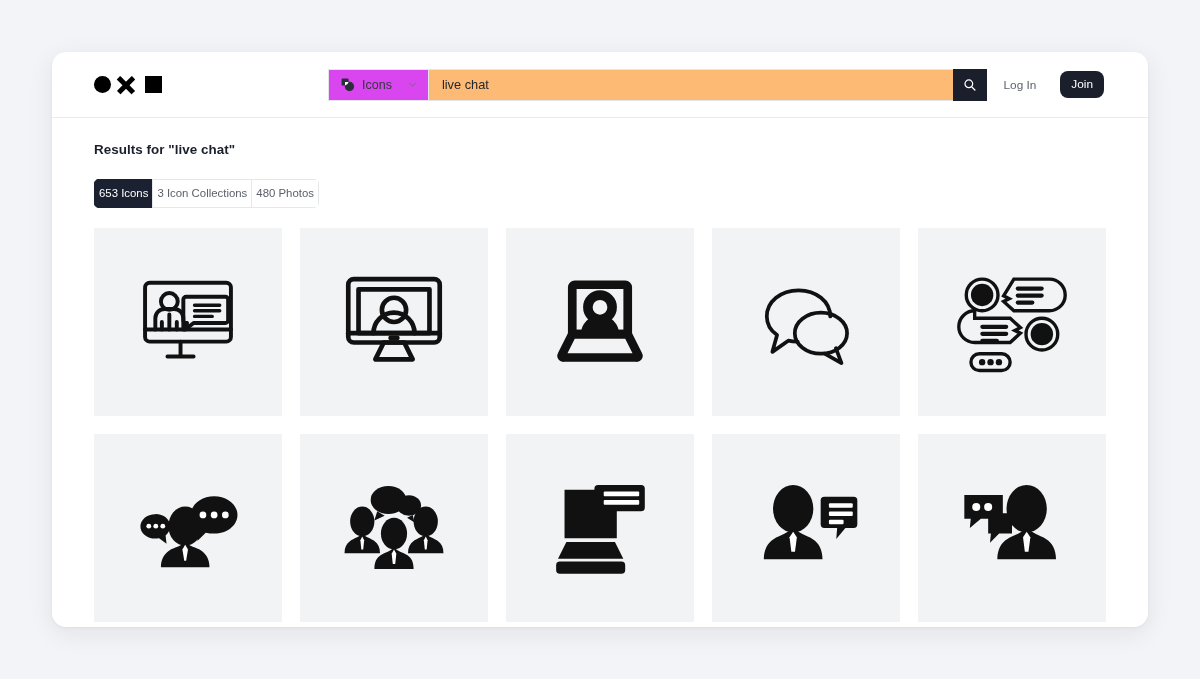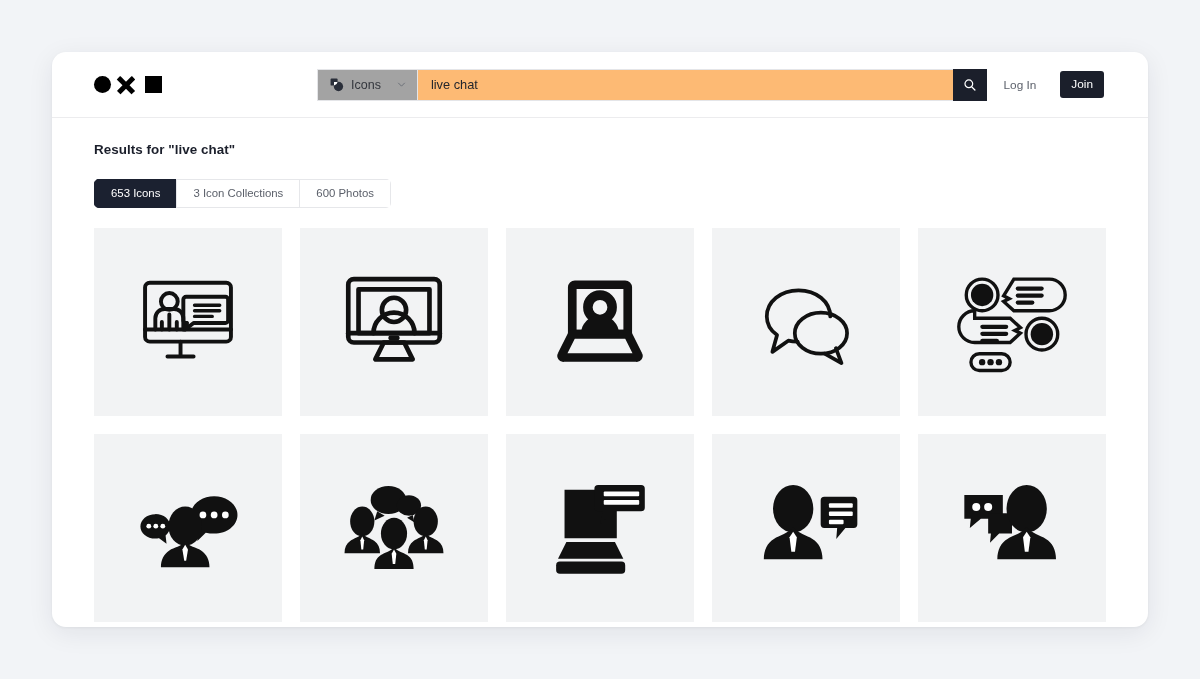--- a/index.html
+++ b/index.html
@@ -79,26 +79,27 @@
     height: 32px;
     margin-left: 53px;
     width: 670px;
     flex: 0 0 auto;
   }
   .search-type {
     display: flex;
     align-items: center;
     gap: 7px;
     padding: 0 11px 0 12px;
-    background: #a3a3a3;
+    background: #d946ef;
     border: 1px solid #e4e5e8;
     border-right: none;
     font-size: 12.5px;
     color: #33363d;
     white-space: nowrap;
+    margin-left: 11px;
   }
   .type-icon { width: 14px; height: 14px; display: block; }
   .chev {
     width: 9px; height: 9px;
     margin-left: 9px;
     display: block;
   }
   .search-input {
     flex: 1 1 auto;
     border: 1px solid #e4e5e8;
@@ -135,21 +136,21 @@
     color: #5d626c;
     text-decoration: none;
     cursor: pointer;
   }
   .join-btn {
     background: #1b1f2b;
     color: #fff;
     font-size: 11.8px;
     font-family: "Liberation Sans", sans-serif;
     border: none;
-    border-radius: 3px;
+    border-radius: 8px;
     padding: 6px 11px 7px;
     cursor: pointer;
   }
 
   
   .content { padding: 24px 42px 0 42px; }
 
   .results-title {
     font-size: 13.4px;
     font-weight: bold;
@@ -159,21 +160,21 @@
 
   .tabs {
     display: flex;
     margin-top: 22px;
     border-radius: 5px;
     overflow: hidden;
     width: max-content;
   }
   .tab {
     font-size: 11.4px;
-    padding: 7px 16px 8px;
+    padding: 7px 4px 8px;
     border: 1px solid #e6e7ea;
     border-right: none;
     background: #fff;
     color: #5a5f69;
     cursor: pointer;
     white-space: nowrap;
     font-family: "Liberation Sans", sans-serif;
   }
   .tab:last-child { border-right: 1px solid #e6e7ea; }
   .tab.active {
@@ -240,21 +241,21 @@
     </div>
   </div>
 
   <div class="content">
 
     <div class="results-title">Results for "live chat"</div>
 
     <div class="tabs">
       <button class="tab active">653 Icons</button>
       <button class="tab">3 Icon Collections</button>
-      <button class="tab">600 Photos</button>
+      <button class="tab">480 Photos</button>
     </div>
 
     <div class="icon-grid">
 
       <div class="icon-tile">
         <svg width="112" height="112" viewBox="0 0 120 120">
           <g fill="none" stroke="#111" stroke-width="4.2" stroke-linejoin="round" stroke-linecap="round">
             <rect x="14" y="18" width="92" height="63" rx="5"></rect>
             <path d="M14 68h92"></path>
             <path d="M52 81v16M38 97h28"></path>

